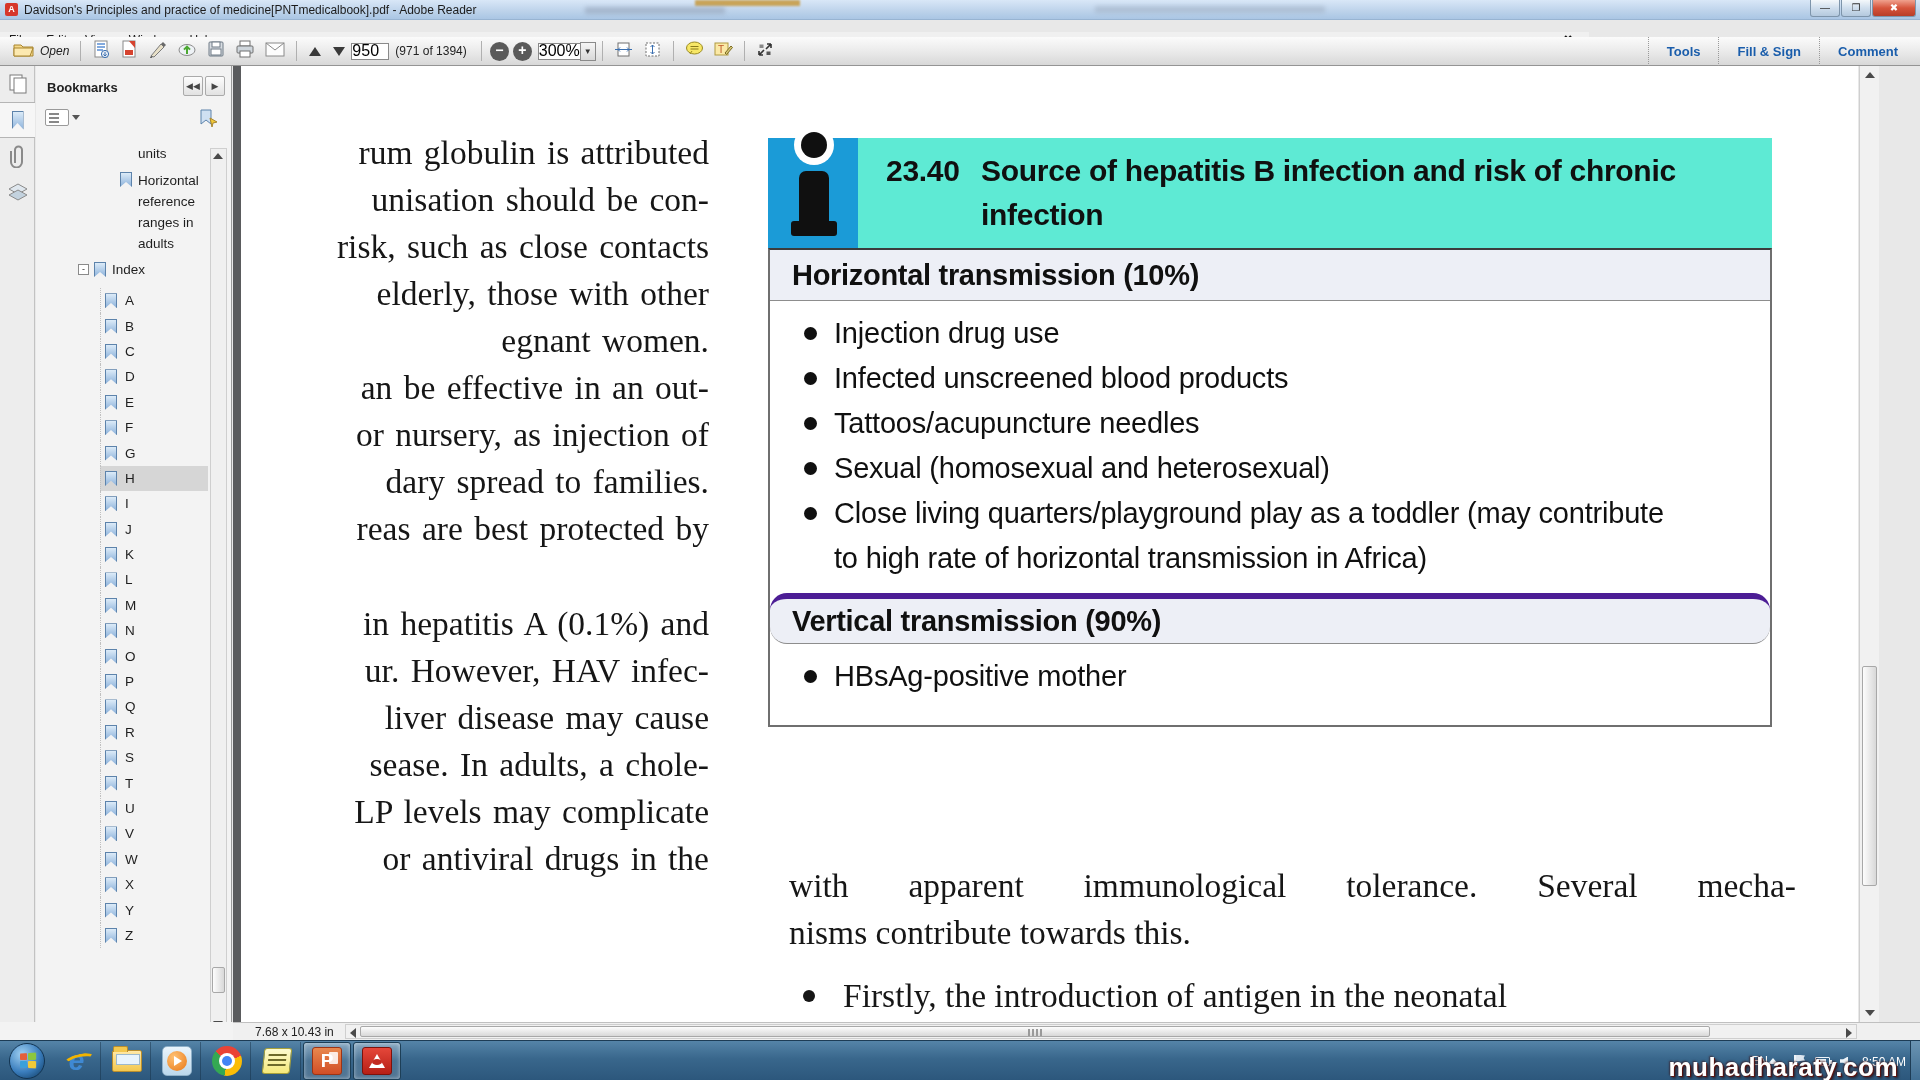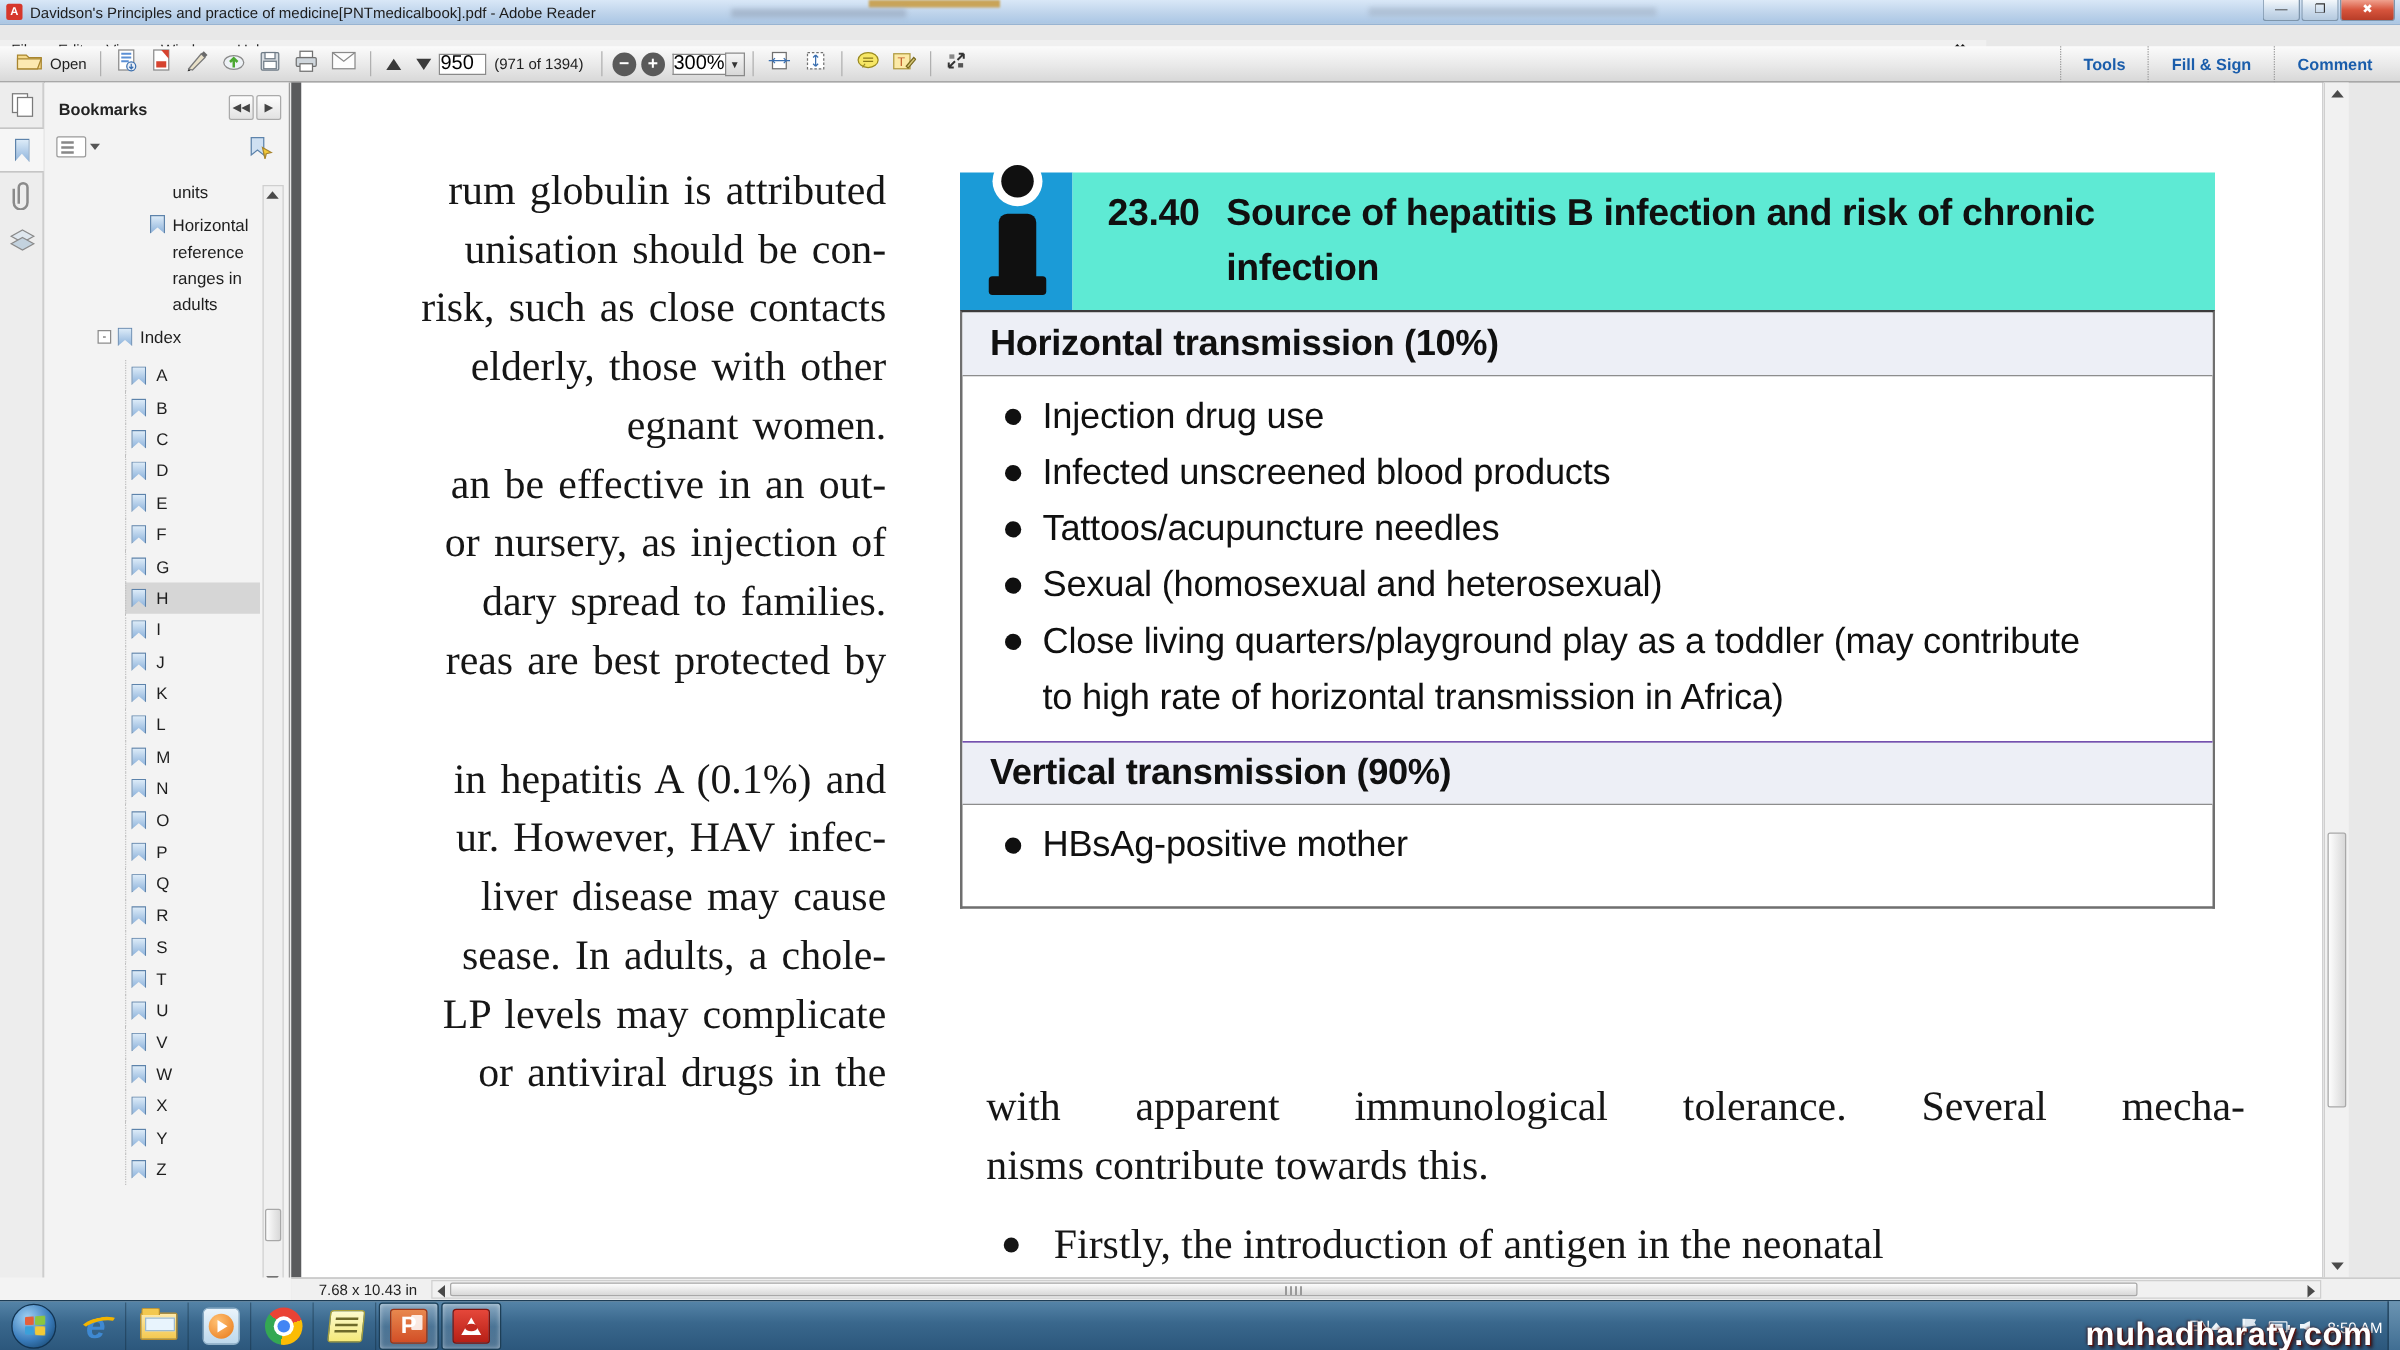--- a/index.html
+++ b/index.html
@@ -110,21 +110,21 @@
   .i-dot { position:absolute; left:7px; top:7px; width:26px; height:26px; border-radius:50%; background:#101010; }
   .i-stem { position:absolute; left:31px; top:33px; width:30px; height:52px; background:#101010; border-radius:7px 7px 0 0; }
   .i-base { position:absolute; left:23px; top:83px; width:46px; height:15px; background:#101010; border-radius:3px; }
   .ib-band { position:absolute; left:90px; top:0; width:914px; height:110px; background:#5eead4;
     display:flex; padding:11px 0 0 28px; }
   .ib-num { font-size:30px; font-weight:bold; letter-spacing:-.3px; width:95px; line-height:44px; color:#101010; }
   .ib-title { font-size:30px; font-weight:bold; letter-spacing:-.3px; line-height:44px; color:#101010; width:760px; }
   .ib-body { position:relative; border:2px solid #6f6f6f; border-top:2px solid #3c3c3c; background:#fff; }
   .ib-subhead { background:#edeff6; border-bottom:1px solid #8d8d8d; height:51px; display:flex; align-items:center;
     padding-left:22px; font-size:29px; font-weight:bold; letter-spacing:-.3px; color:#101010; }
-  .ib-subhead.second { border-top:1px solid #4c1d95; }
+  .ib-subhead.second { border-top:6px solid #4c1d95;border-radius:17px; }
   .ib-bullets { padding:10px 0 12px 0; }
   .ib-bullet { display:flex; padding-left:34px; }
   .ib-bullet .dot { width:13px; height:13px; border-radius:50%; background:#101010; margin:16px 17px 0 0; flex:0 0 13px; }
   .ib-bullet .txt { font-size:29px; line-height:45px; letter-spacing:-.2px; color:#101010; width:860px; }
   .ib-bullets.last { padding:10px 0 26px 0; }
 
   .bottomtext { position:absolute; left:548px; top:796px; width:1007px; }
   .bottomtext .pline { font-size:33.5px; line-height:47px; white-space:nowrap; }
   .bottomtext .pline.just { text-align:justify; text-align-last:justify; white-space:normal; height:47px; overflow:hidden; }
   .bt-bullet { display:flex; margin-top:16px; }
@@ -237,21 +237,21 @@
         <div class="menu-item">File</div>
         <div class="menu-item">Edit</div>
         <div class="menu-item">View</div>
         <div class="menu-item">Window</div>
         <div class="menu-item">Help</div>
       </div>
     <div class="menubar-close">✖</div>
   </div>
 
   <div class="toolbar">
-    <div class="tb-btn" style="margin-left:8px;">
+    <div class="tb-btn" style="margin-left:8px;font-style:italic;">
       <span class="tb-ico">
         <svg width="22" height="17">
             <path d="M1 4 h7 l2 2 h10 v9 h-19 z" fill="#f5d98b" stroke="#a8852e"></path>
             <path d="M1 7 h19 l-3 8 h-16 z" fill="#fce9b0" stroke="#a8852e"></path>
           </svg>
       </span>
       <span class="tb-label">Open</span>
     </div>
     <div class="tb-sep"></div>
     <div class="tb-btn">

